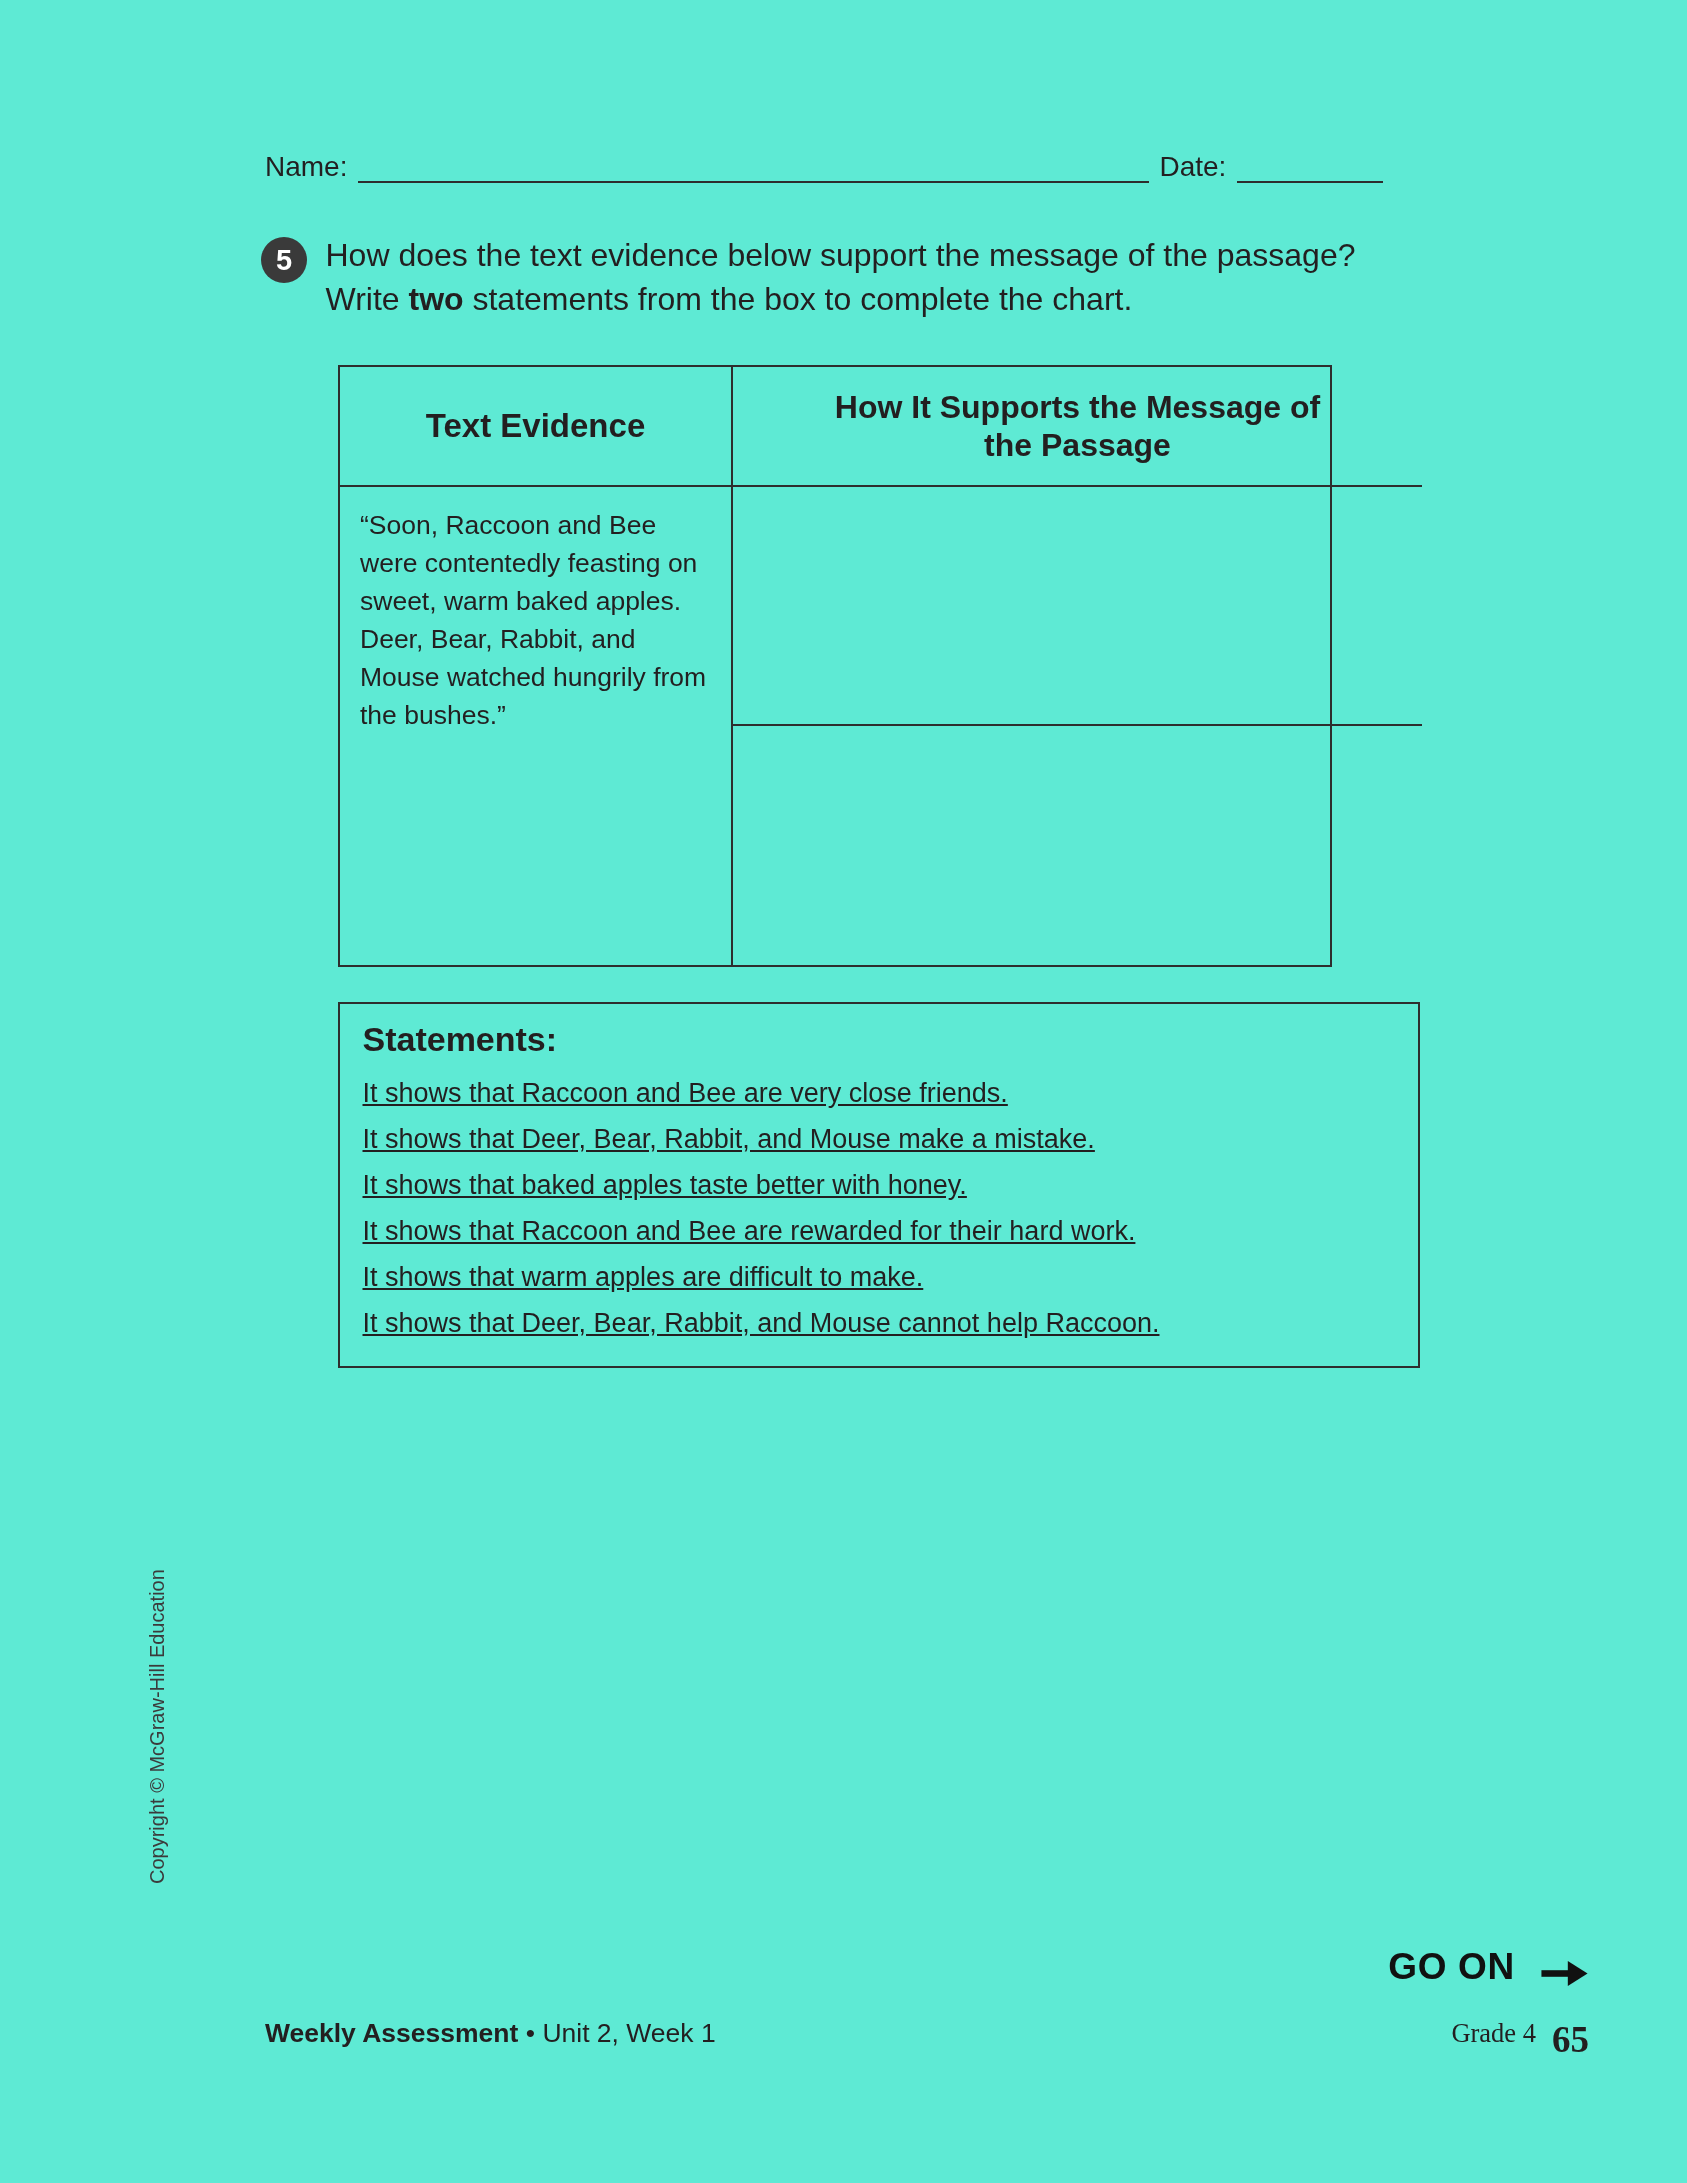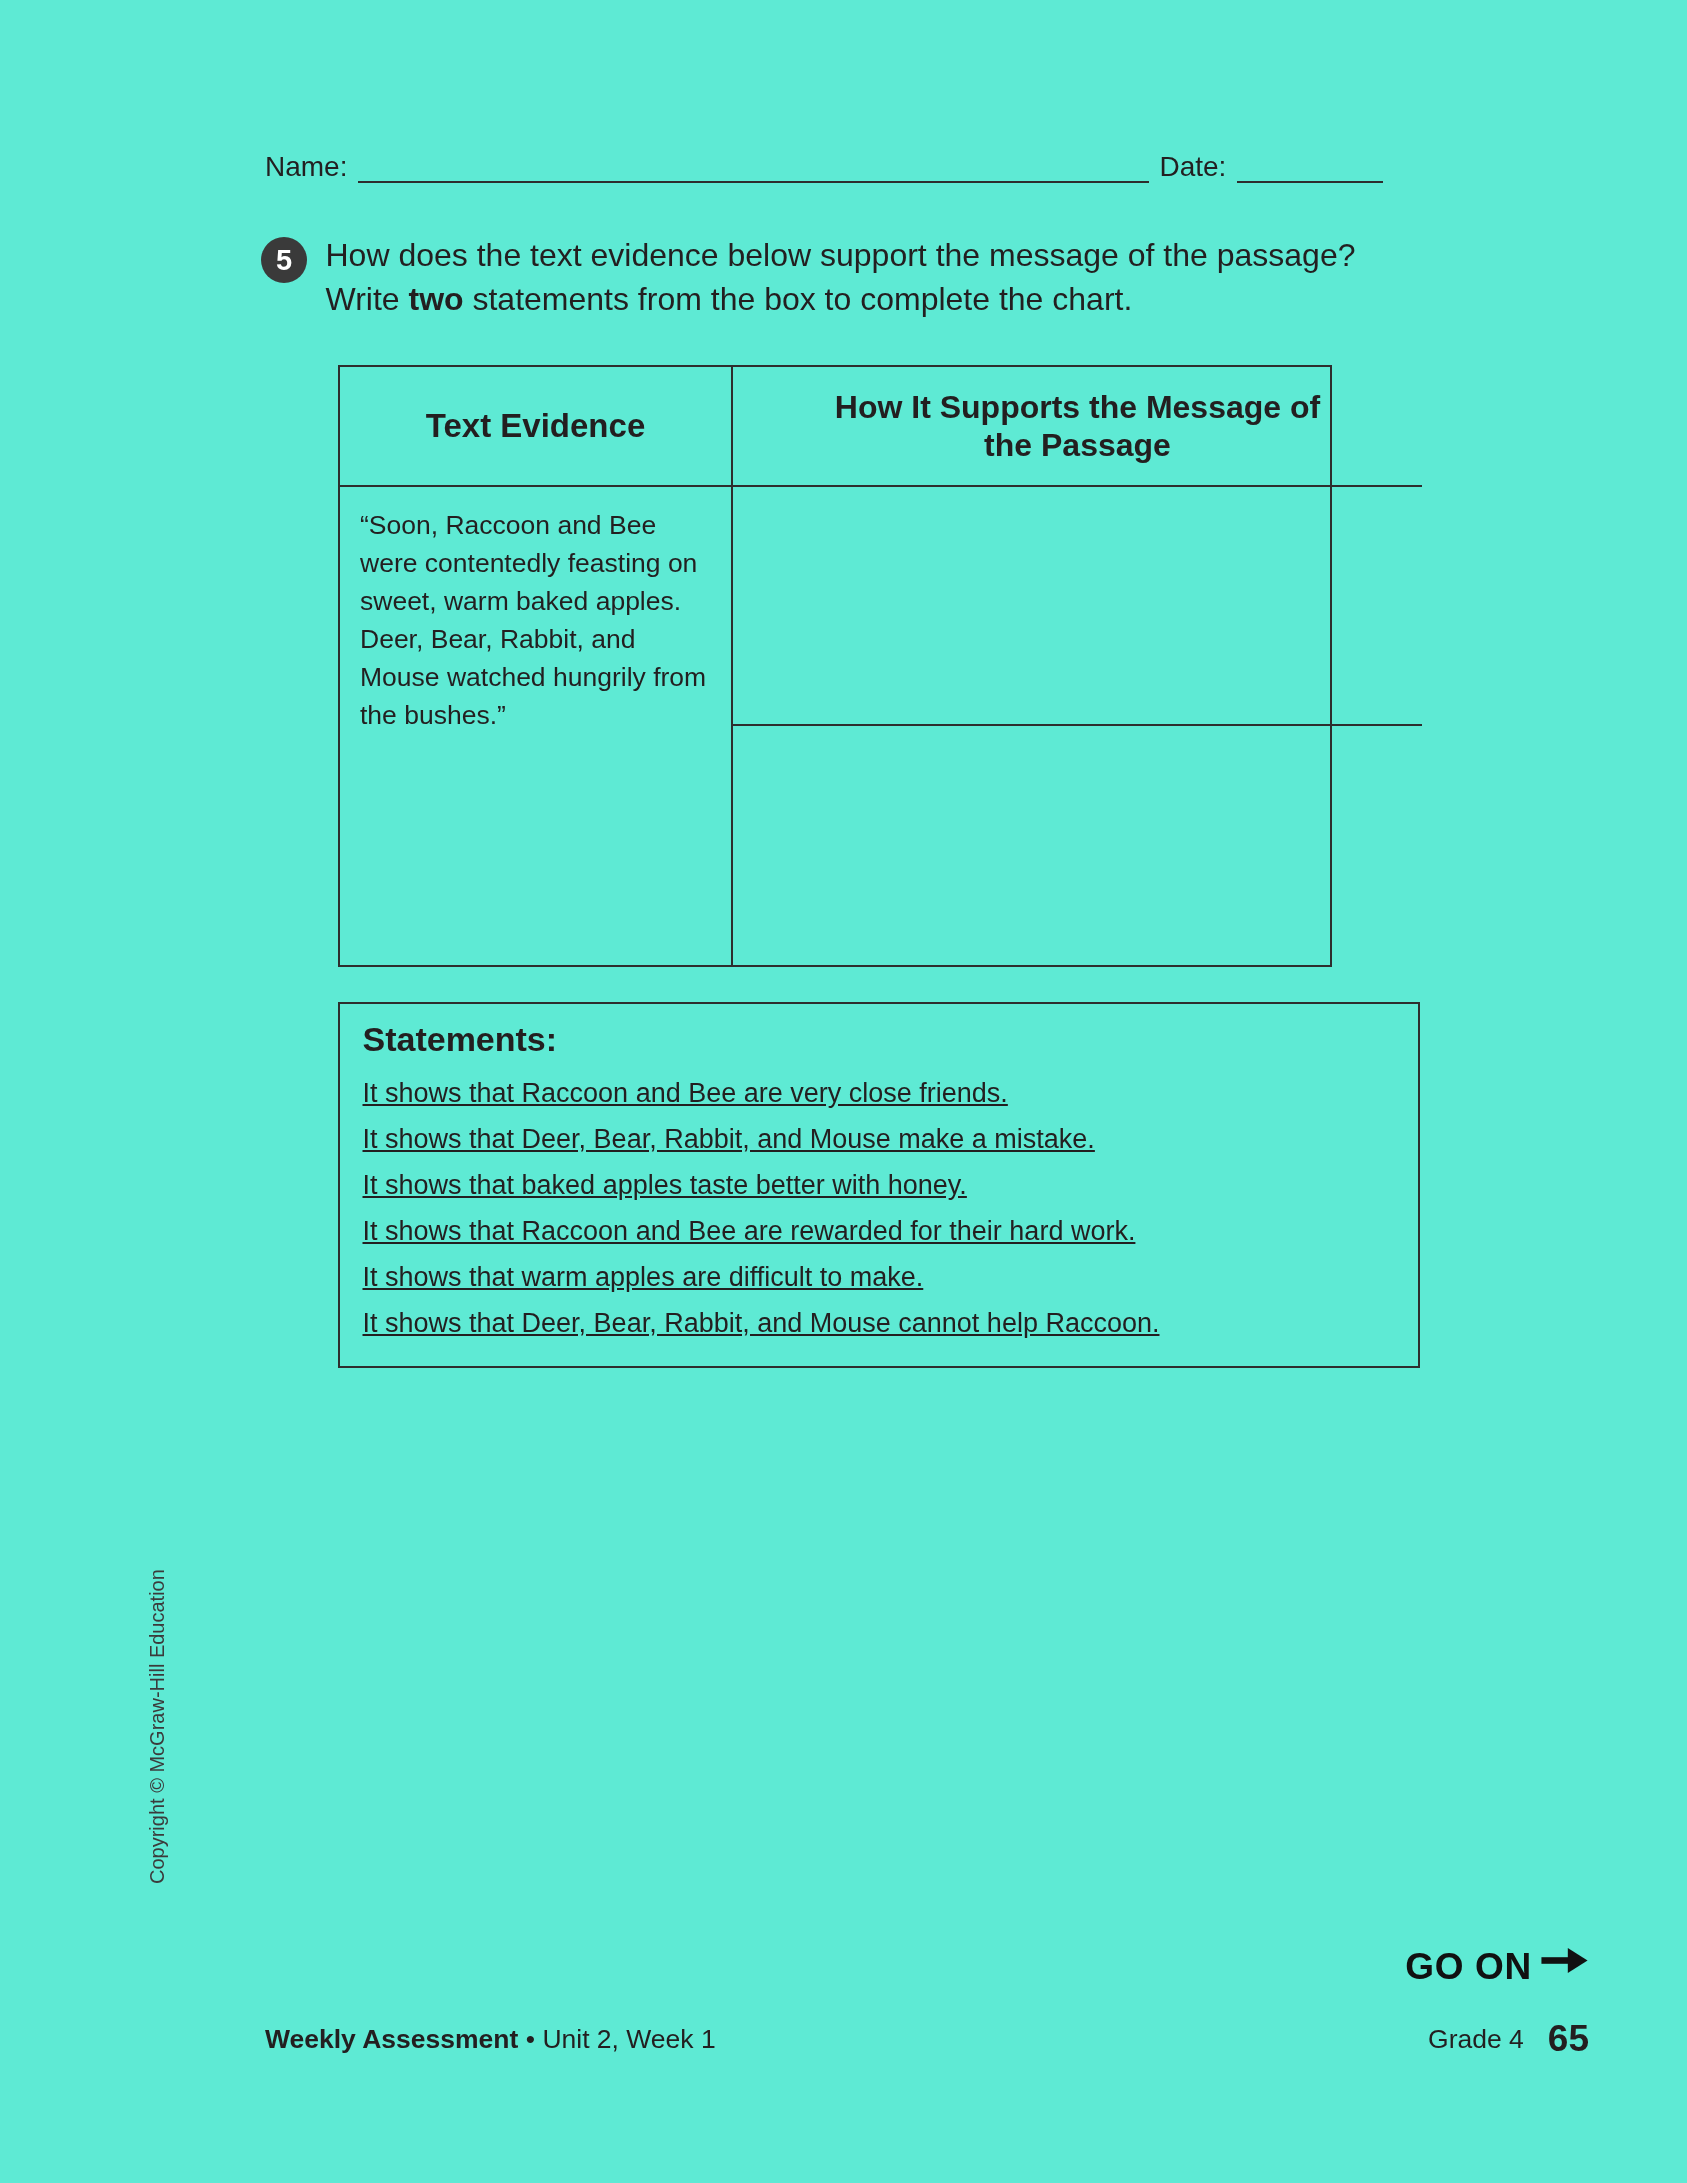--- a/index.html
+++ b/index.html
@@ -76,33 +76,33 @@
   
   .copyright{
     position:absolute; left:146px; top:1884px;
     transform:rotate(-90deg); transform-origin:0 0;
     font-size:20px; white-space:nowrap; color:#3b3b3b;
   }
 
   
   .go-on{
     position:absolute; top:1946px; right:142px;
-    display:flex; align-items:flex-start; gap:8px;
+    display:flex; align-items:flex-end; gap:25px;
     font-size:37px; font-weight:bold; letter-spacing:0.7px; color:#111111;
   }
   .go-arrow{display:block;}
 
   
   .footer{
     position:absolute; left:265px; right:142px; top:2018px;
     display:flex; justify-content:space-between; align-items:baseline;
     font-size:26.5px;
   }
   .footer-left b{font-weight:bold;}
-  .footer-right{display:flex; align-items:center; gap:24px;}
+  .footer-right{display:flex; align-items:flex-start; gap:16px;font-family:Liberation Serif, serif;}
   .page-number{font-weight:bold; font-size:37px;}
 </style>
 </head>
 <body>
 
 <div class="page">
 
   <div class="name-row">
     <span>Name:</span>
     <span class="fill-line name-line"></span>

